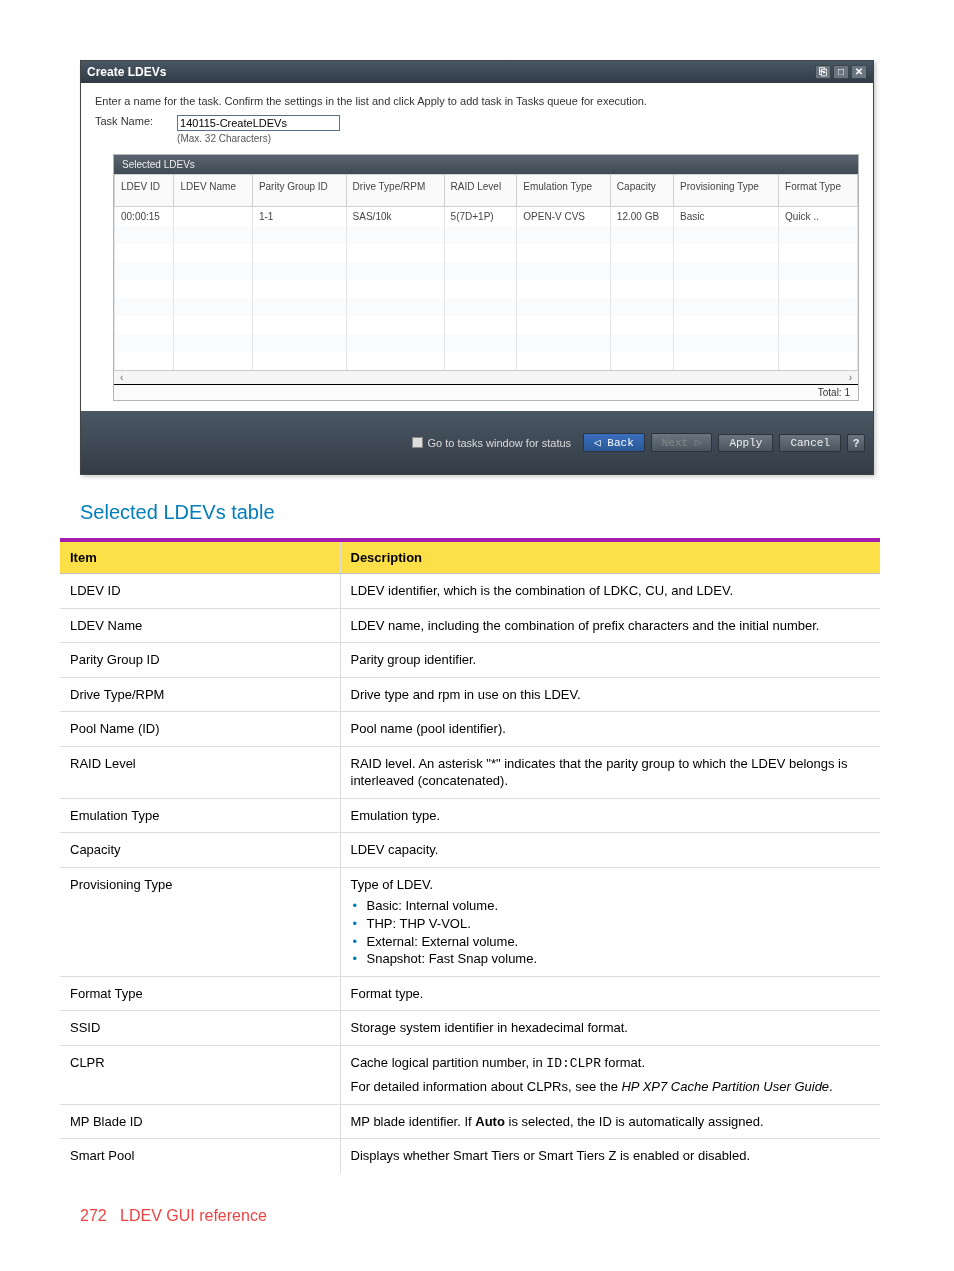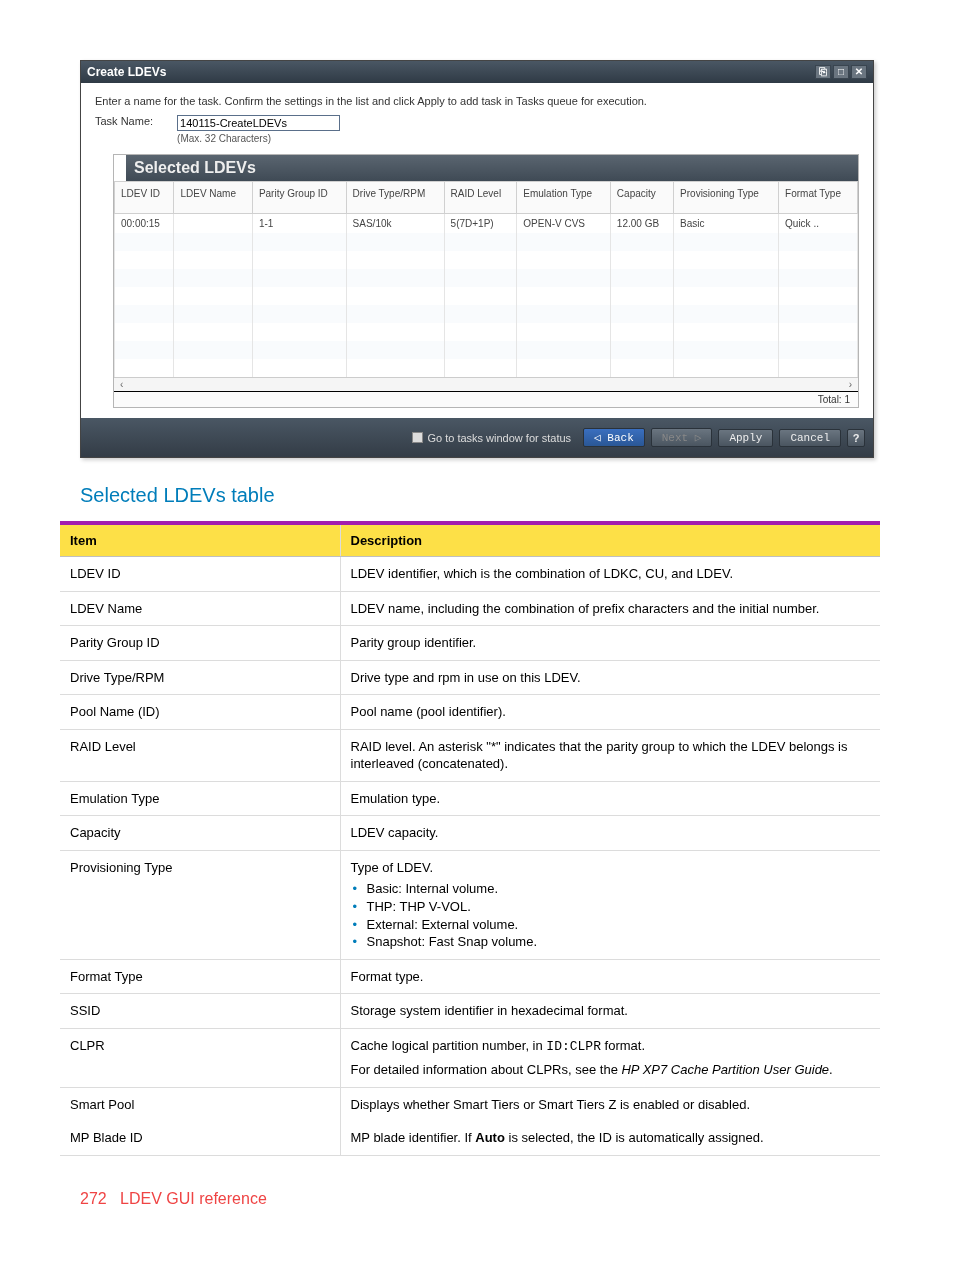--- a/index.html
+++ b/index.html
@@ -62,24 +62,23 @@
     border: 1px solid #5a6f8a;
   }
   .task-row .hint { font-size: 10px; color:#555; margin-top:2px; }
   .panel {
     border: 1px solid #b5b5b5;
     margin-left: 18px;
   }
   .panel-hd {
     background: linear-gradient(#5a6570,#3f4a55);
     color: #eee;
-    font-size: 16px;
-    font-weight: bold;
+    font-size: 10px;
+    font-weight: normal;
     padding: 4px 8px;
-    margin-left: 12px;
   }
   table.grid {
     border-collapse: collapse;
     width: 100%;
     font-size: 10px;
     color: #444;
   }
   table.grid th {
     text-align: left;
     font-weight: normal;
@@ -107,21 +106,21 @@
   .total-row {
     text-align: right;
     padding: 2px 8px;
     border-top: 1px solid #000000;
     font-size: 10px;
     background:#fbfbfb;
   }
   .dlg-footer {
     background: linear-gradient(#4a5764,#333c46);
     color: #ddd;
-    padding: 10px 8px;
+    padding: 22px 8px;
     display:flex;
     justify-content:flex-end;
     align-items:center;
     gap:6px;
     font-size: 11px;
   }
   .dlg-footer .chk {
     display:flex; align-items:center; gap:4px; margin-right:6px;
   }
   .dlg-footer .chk .box {
@@ -426,28 +425,28 @@
       <tr>
         <td>CLPR</td>
         <td>
           <div>
             <div>Cache logical partition number, in <span class="code">ID:CLPR</span> format.</div>
             <div style="margin-top: 6px;">For detailed information about CLPRs, see the <span class="italic">HP XP7 Cache Partition User Guide</span>.</div>
           </div>
         </td>
       </tr>
       <tr>
-        <td style="border-bottom: none;">Smart Pool</td>
-        <td style="border-bottom: none;">Displays whether Smart Tiers or Smart Tiers Z is enabled or disabled.</td>
-      </tr>
-      <tr>
         <td>MP Blade ID</td>
         <td>
           <div>MP blade identifier. If <span class="bold">Auto</span> is selected, the ID is automatically assigned.</div>
         </td>
       </tr>
+      <tr>
+        <td style="border-bottom: none;">Smart Pool</td>
+        <td style="border-bottom: none;">Displays whether Smart Tiers or Smart Tiers Z is enabled or disabled.</td>
+      </tr>
     </tbody>
 </table>
 
 <div class="footer-line">
   <span>272</span>&nbsp;&nbsp;
   <span>LDEV GUI reference</span>
 </div>
 
 </body></html>

